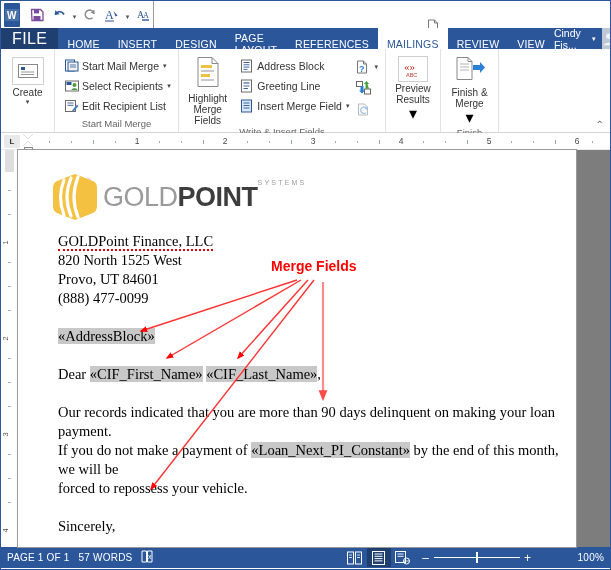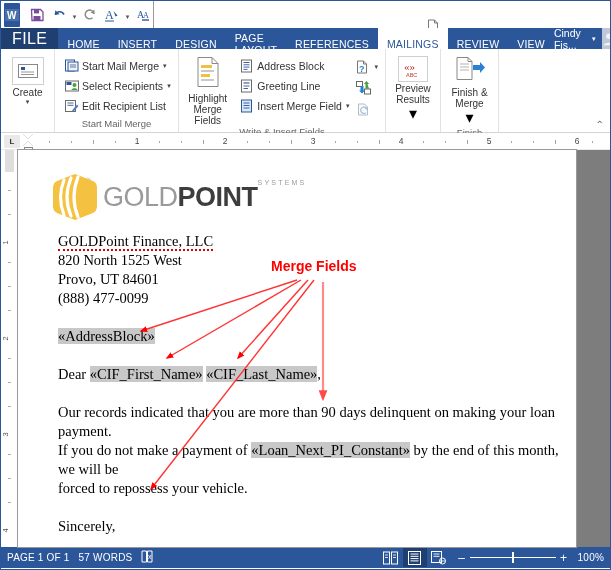--- a/index.html
+++ b/index.html
@@ -289,21 +289,21 @@
   .sb-view {
     width: 24px; height: 19px;
     display:flex; align-items:center; justify-content:center;
     cursor:pointer;
   }
   .sb-view.active { background: #1e3f70; }
   .zoom-wrap { display:flex; align-items:center; gap:3px; padding-left:6px; }
   .zoom-sign { font-size: 12px; cursor:pointer; width:10px; text-align:center;}
   .zoom-track { width: 86px; height: 1px; background: #fff; position: relative; }
   .zoom-thumb { position:absolute; left: 42px; top: -5px; width: 2px; height: 11px; background:#fff; cursor:pointer;}
-  .zoom-pct { font-size:10px; padding-left: 6px; min-width: 30px; text-align:right; }
+  .zoom-pct { font-size:10px; padding-left: 6px; min-width: 30px; text-align:right;margin-left:36px; }
 </style>
 </head>
 <body>
 
 <div id="app">
 
   <div class="titlebar">
     <div class="app-icon">
       <svg width="16" height="16" viewBox="0 0 16 16">
         <rect x="1" y="2" width="14" height="12" fill="#fff" opacity="0.15"></rect>

